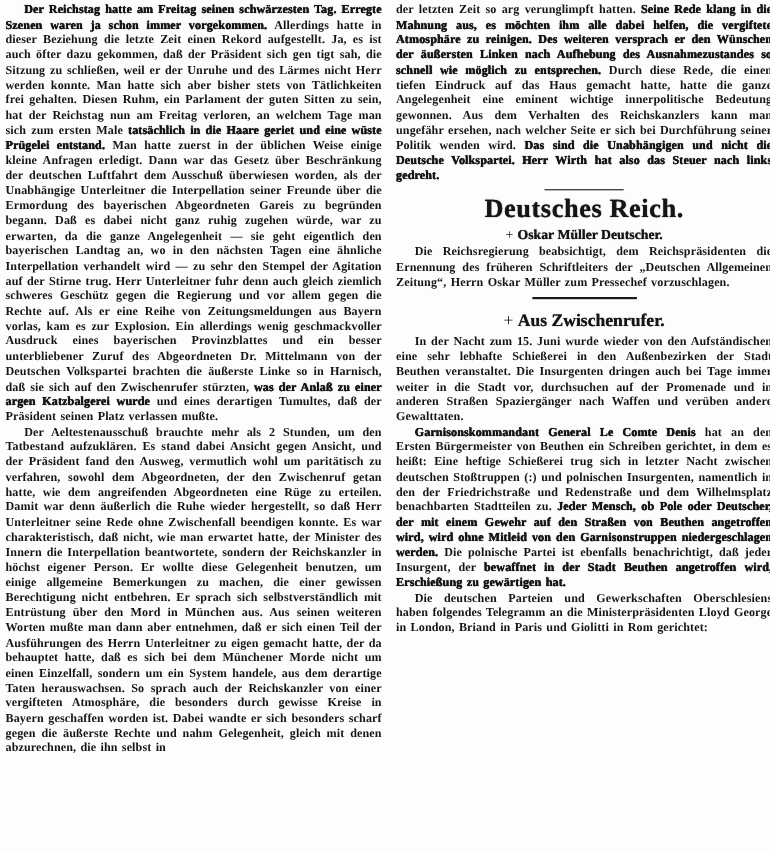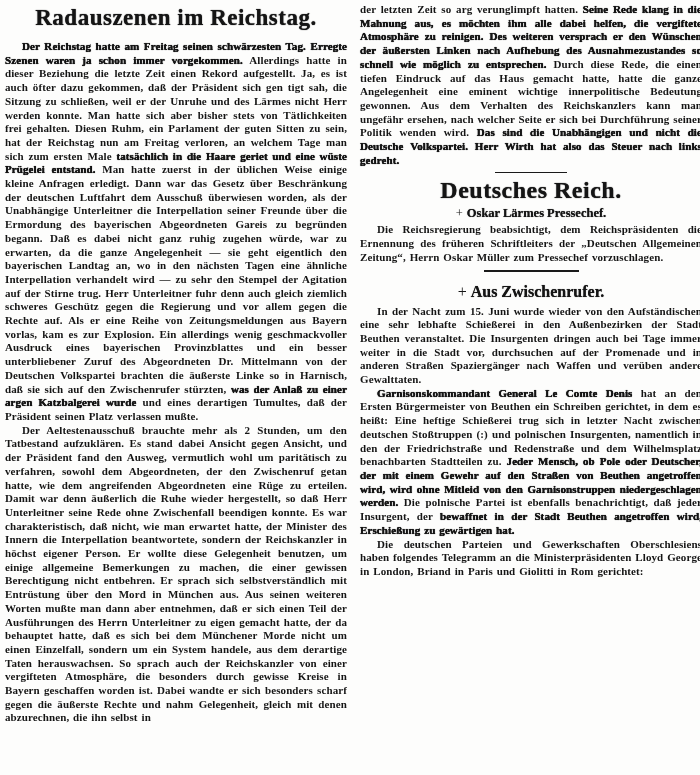--- a/index.html
+++ b/index.html
@@ -86,34 +86,33 @@
     padding-right: 4px;
   }
   .spacer-sm { height: 3px; }
 </style>
 </head>
 <body>
 
 <div class="page">
 
   <div class="col">
-    <h1 class="article-title">Radauszenen im Reichstag.</h1>
     <p class="copy indent"><span class="emph">Der Reichstag hatte am Freitag seinen schwärzesten Tag. Erregte Szenen waren ja schon immer vorgekommen.</span><span> Allerdings hatte in dieser Beziehung die letzte Zeit einen Rekord aufgestellt. Ja, es ist auch öfter dazu gekommen, daß der Präsident sich gen tigt sah, die Sitzung zu schließen, weil er der Unruhe und des Lärmes nicht Herr werden konnte. Man hatte sich aber bisher stets von Tätlichkeiten frei gehalten. Diesen Ruhm, ein Parlament der guten Sitten zu sein, hat der Reichstag nun am Freitag verloren, an welchem Tage man sich zum ersten Male </span><span class="emph">tatsächlich in die Haare geriet und eine wüste Prügelei entstand.</span><span> Man hatte zuerst in der üblichen Weise einige kleine Anfragen erledigt. Dann war das Gesetz über Beschränkung der deutschen Luftfahrt dem Ausschuß überwiesen worden, als der Unabhängige Unterleitner die Interpellation seiner Freunde über die Ermordung des bayerischen Abgeordneten Gareis zu begründen begann. Daß es dabei nicht ganz ruhig zugehen würde, war zu erwarten, da die ganze Angelegenheit — sie geht eigentlich den bayerischen Landtag an, wo in den nächsten Tagen eine ähnliche Interpellation verhandelt wird — zu sehr den Stempel der Agitation auf der Stirne trug. Herr Unterleitner fuhr denn auch gleich ziemlich schweres Geschütz gegen die Regierung und vor allem gegen die Rechte auf. Als er eine Reihe von Zeitungsmeldungen aus Bayern vorlas, kam es zur Explosion. Ein allerdings wenig geschmackvoller Ausdruck eines bayerischen Provinzblattes und ein besser unterbliebener Zuruf des Abgeordneten Dr. Mittelmann von der Deutschen Volkspartei brachten die äußerste Linke so in Harnisch, daß sie sich auf den Zwischenrufer stürzten, </span><span class="emph">was der Anlaß zu einer argen Katzbalgerei wurde</span><span> und eines derartigen Tumultes, daß der Präsident seinen Platz verlassen mußte.</span></p>
     <p class="copy indent"><span>Der Aeltestenausschuß brauchte mehr als 2 Stunden, um den Tatbestand aufzuklären. Es stand dabei Ansicht gegen Ansicht, und der Präsident fand den Ausweg, vermutlich wohl um paritätisch zu verfahren, sowohl dem Abgeordneten, der den Zwischenruf getan hatte, wie dem angreifenden Abgeordneten eine Rüge zu erteilen. Damit war denn äußerlich die Ruhe wieder hergestellt, so daß Herr Unterleitner seine Rede ohne Zwischenfall beendigen konnte. Es war charakteristisch, daß nicht, wie man erwartet hatte, der Minister des Innern die Interpellation beantwortete, sondern der Reichskanzler in höchst eigener Person. Er wollte diese Gelegenheit benutzen, um einige allgemeine Bemerkungen zu machen, die einer gewissen Berechtigung nicht entbehren. Er sprach sich selbstverständlich mit Entrüstung über den Mord in München aus. Aus seinen weiteren Worten mußte man dann aber entnehmen, daß er sich einen Teil der Ausführungen des Herrn Unterleitner zu eigen gemacht hatte, der da behauptet hatte, daß es sich bei dem Münchener Morde nicht um einen Einzelfall, sondern um ein System handele, aus dem derartige Taten herauswachsen. So sprach auch der Reichskanzler von einer vergifteten Atmosphäre, die besonders durch gewisse Kreise in Bayern geschaffen worden ist. Dabei wandte er sich besonders scharf gegen die äußerste Rechte und nahm Gelegenheit, gleich mit denen abzurechnen, die ihn selbst in</span></p>
   </div>
 
   <div class="col">
     <p class="copy"><span>der letzten Zeit so arg verunglimpft hatten. </span><span class="emph">Seine Rede klang in die Mahnung aus, es möchten ihm alle dabei helfen, die vergiftete Atmosphäre zu reinigen. Des weiteren versprach er den Wünschen der äußersten Linken nach Aufhebung des Ausnahmezustandes so schnell wie möglich zu entsprechen.</span><span> Durch diese Rede, die einen tiefen Eindruck auf das Haus gemacht hatte, hatte die ganze Angelegenheit eine eminent wichtige innerpolitische Bedeutung gewonnen. Aus dem Verhalten des Reichskanzlers kann man ungefähr ersehen, nach welcher Seite er sich bei Durchführung seiner Politik wenden wird. </span><span class="emph">Das sind die Unabhängigen und nicht die Deutsche Volkspartei. Herr Wirth hat also das Steuer nach links gedreht.</span></p>
 
     <hr class="rule w70">
 
     <h2 class="section-title">Deutsches Reich.</h2>
 
     <h3 class="item-heading">
-      <span class="marker">+</span><span>Oskar Lärmes Pressechef.</span>
+      <span class="marker">+</span><span>Oskar Müller Deutscher.</span>
     </h3>
     <p class="copy indent"><span>Die Reichsregierung beabsichtigt, dem Reichspräsidenten die Ernennung des früheren Schriftleiters der „Deutschen Allgemeinen Zeitung“, Herrn Oskar Müller zum Pressechef vorzuschlagen.</span></p>
 
     <hr class="rule w90">
     <div class="spacer-sm"></div>
 
     <h3 class="item-heading large">
       <span class="marker">+</span><span>Aus Zwischenrufer.</span>
     </h3>
     <p class="copy indent"><span>In der Nacht zum 15. Juni wurde wieder von den Aufständischen eine sehr lebhafte Schießerei in den Außenbezirken der Stadt Beuthen veranstaltet. Die Insurgenten dringen auch bei Tage immer weiter in die Stadt vor, durchsuchen auf der Promenade und in anderen Straßen Spaziergänger nach Waffen und verüben andere Gewalttaten.</span></p>

